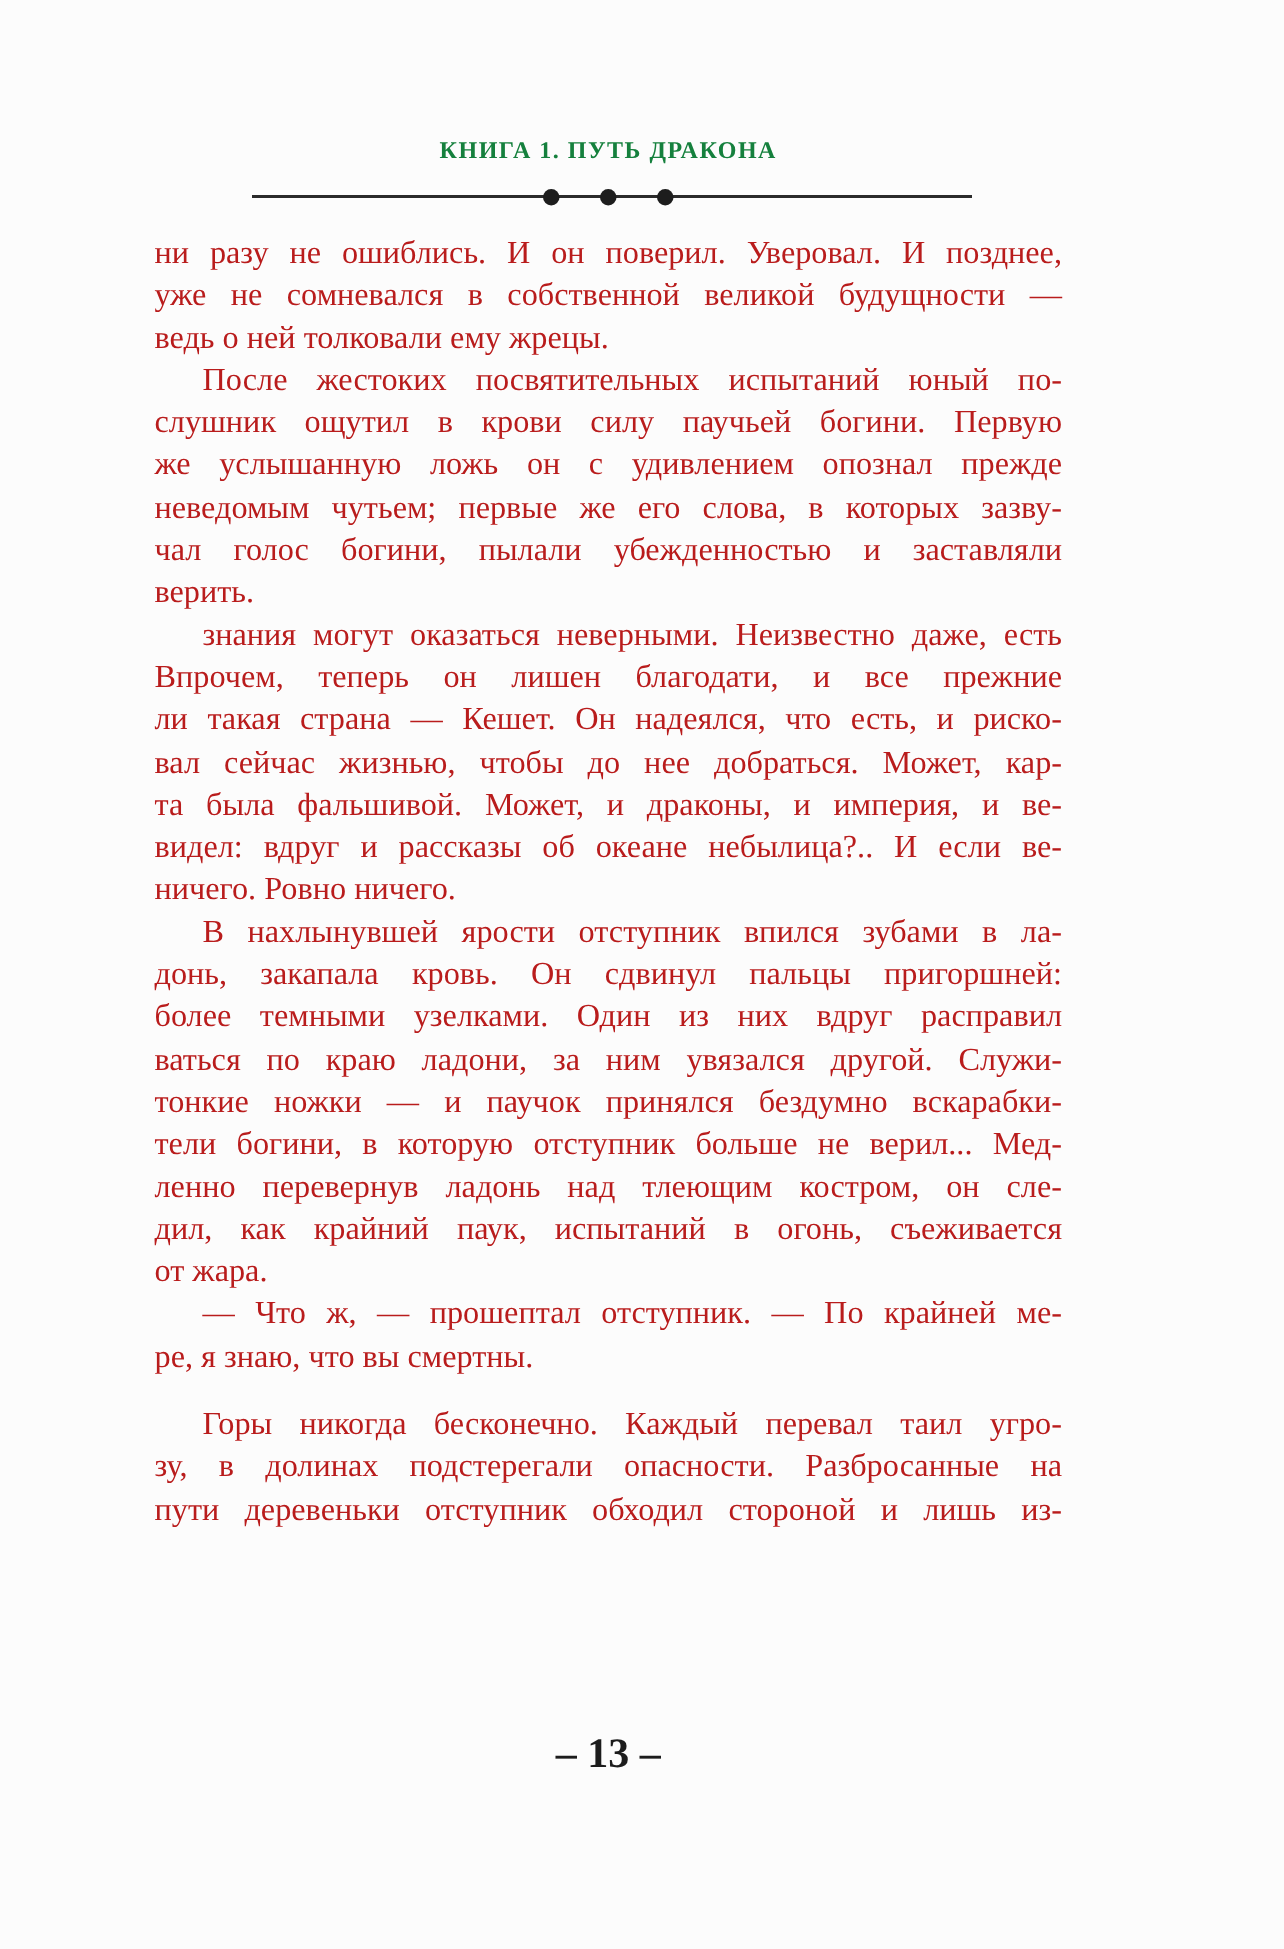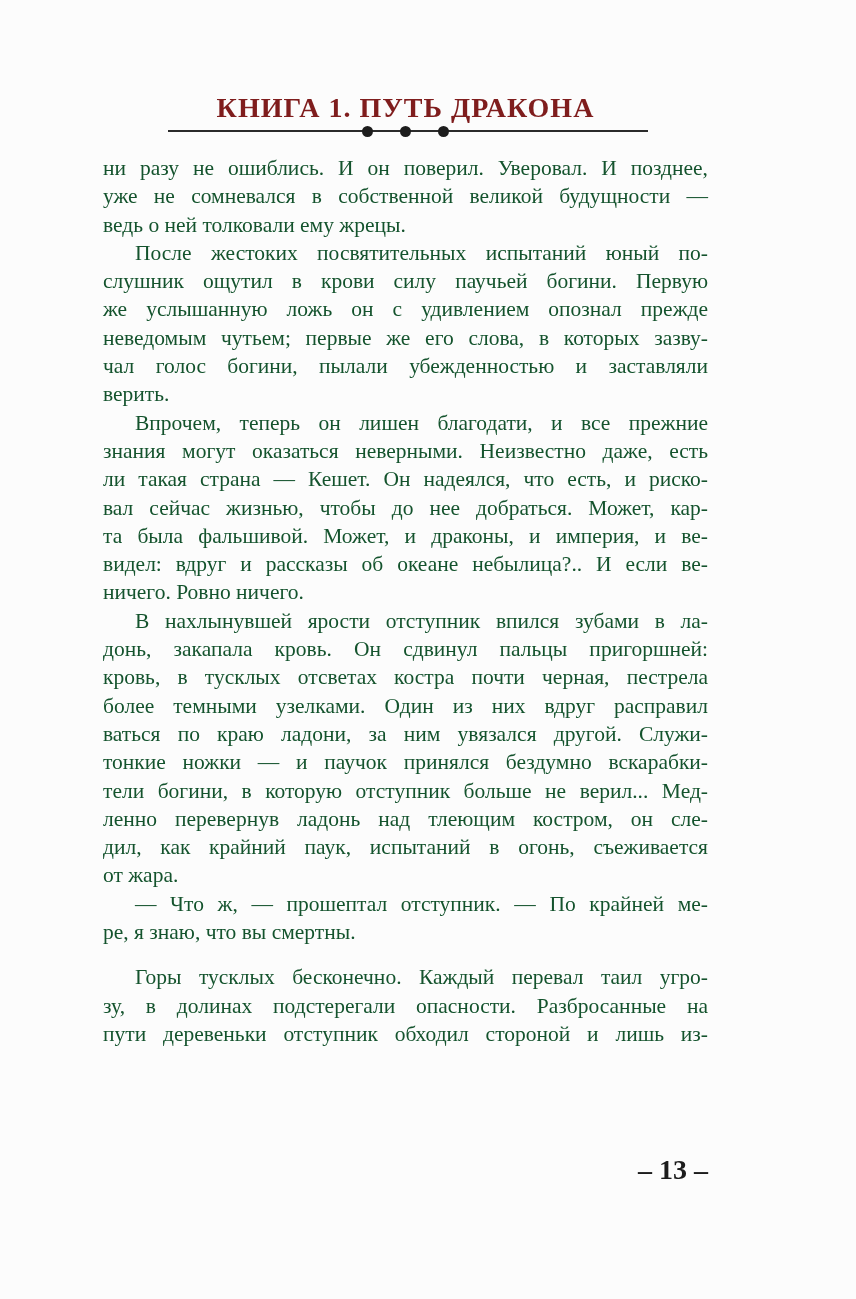--- a/index.html
+++ b/index.html
@@ -12,24 +12,24 @@
     position: relative;
     width: 856px; height: 1299px;
     background: #fcfcfc;
     overflow: hidden;
     color: #1d1d1d;
   }
   .running-head {
     position: absolute;
     top: 92px; left: 103px; width: 605px;
     text-align: center;
-    font-size: 28px;
+    font-size: 16px;
     font-weight: 700;
     letter-spacing: 1px;
-    color: #7f1d1d;
+    color: #15803d;
     white-space: nowrap;
   }
   .header-rule {
     position: absolute;
     top: 130px; left: 168px;
     width: 480px; height: 2px;
     background: #2b2b2b;
   }
   .header-rule .dot {
     position: absolute;
@@ -39,36 +39,36 @@
     background: #1d1d1d;
   }
   .header-rule .dot.d1 { left: 194px; }
   .header-rule .dot.d2 { left: 232px; }
   .header-rule .dot.d3 { left: 270px; }
   .body-text {
     position: absolute;
     top: 154px; left: 103px; width: 605px;
     font-size: 21.5px;
     line-height: 28.3px;
-    color: #14532d;
+    color: #b91c1c;
   }
   .para { margin: 0; padding: 0; }
   .para.scene-break { margin-top: 17px; }
   .line {
     text-align: justify;
     text-align-last: justify;
     white-space: normal;
   }
   .line.last { text-align-last: left; }
   .para.indent .line:first-child { text-indent: 32px; }
   .folio {
     position: absolute;
     top: 1156px; left: 103px; width: 605px;
     line-height: 28px;
-    text-align: right;
+    text-align: center;
     font-size: 28px;
     font-weight: 700;
     color: #1c1c1c;
   }
 </style>
 </head>
 <body>
 
 <div class="page">
 
@@ -88,46 +88,45 @@
       </div>
       <div class="para indent">
         <div class="line">После жестоких посвятительных испытаний юный по-</div>
         <div class="line">слушник ощутил в крови силу паучьей богини. Первую</div>
         <div class="line">же услышанную ложь он с удивлением опознал прежде</div>
         <div class="line">неведомым чутьем; первые же его слова, в которых зазву-</div>
         <div class="line">чал голос богини, пылали убежденностью и заставляли</div>
         <div class="line last">верить.</div>
       </div>
       <div class="para indent">
+        <div class="line">знания могут оказаться неверными. Неизвестно даже, есть</div>
         <div class="line">Впрочем, теперь он лишен благодати, и все прежние</div>
-        <div class="line">знания могут оказаться неверными. Неизвестно даже, есть</div>
         <div class="line">ли такая страна — Кешет. Он надеялся, что есть, и риско-</div>
         <div class="line">вал сейчас жизнью, чтобы до нее добраться. Может, кар-</div>
         <div class="line">та была фальшивой. Может, и драконы, и империя, и ве-</div>
         <div class="line">видел: вдруг и рассказы об океане небылица?.. И если ве-</div>
         <div class="line last">ничего. Ровно ничего.</div>
       </div>
       <div class="para indent">
         <div class="line">В нахлынувшей ярости отступник впился зубами в ла-</div>
         <div class="line">донь, закапала кровь. Он сдвинул пальцы пригоршней:</div>
-        <div class="line">кровь, в тусклых отсветах костра почти черная, пестрела</div>
         <div class="line">более темными узелками. Один из них вдруг расправил</div>
         <div class="line">ваться по краю ладони, за ним увязался другой. Служи-</div>
         <div class="line">тонкие ножки — и паучок принялся бездумно вскарабки-</div>
         <div class="line">тели богини, в которую отступник больше не верил... Мед-</div>
         <div class="line">ленно перевернув ладонь над тлеющим костром, он сле-</div>
         <div class="line">дил, как крайний паук, испытаний в огонь, съеживается</div>
         <div class="line last">от жара.</div>
       </div>
       <div class="para indent">
         <div class="line">— Что ж, — прошептал отступник. — По крайней ме-</div>
         <div class="line last">ре, я знаю, что вы смертны.</div>
       </div>
       <div class="para indent scene-break">
-        <div class="line">Горы тусклых бесконечно. Каждый перевал таил угро-</div>
+        <div class="line">Горы никогда бесконечно. Каждый перевал таил угро-</div>
         <div class="line">зу, в долинах подстерегали опасности. Разбросанные на</div>
         <div class="line">пути деревеньки отступник обходил стороной и лишь из-</div>
       </div>
     </div>
 
   <div class="folio">– 13 –</div>
 
 </div>
 
 </body></html>

